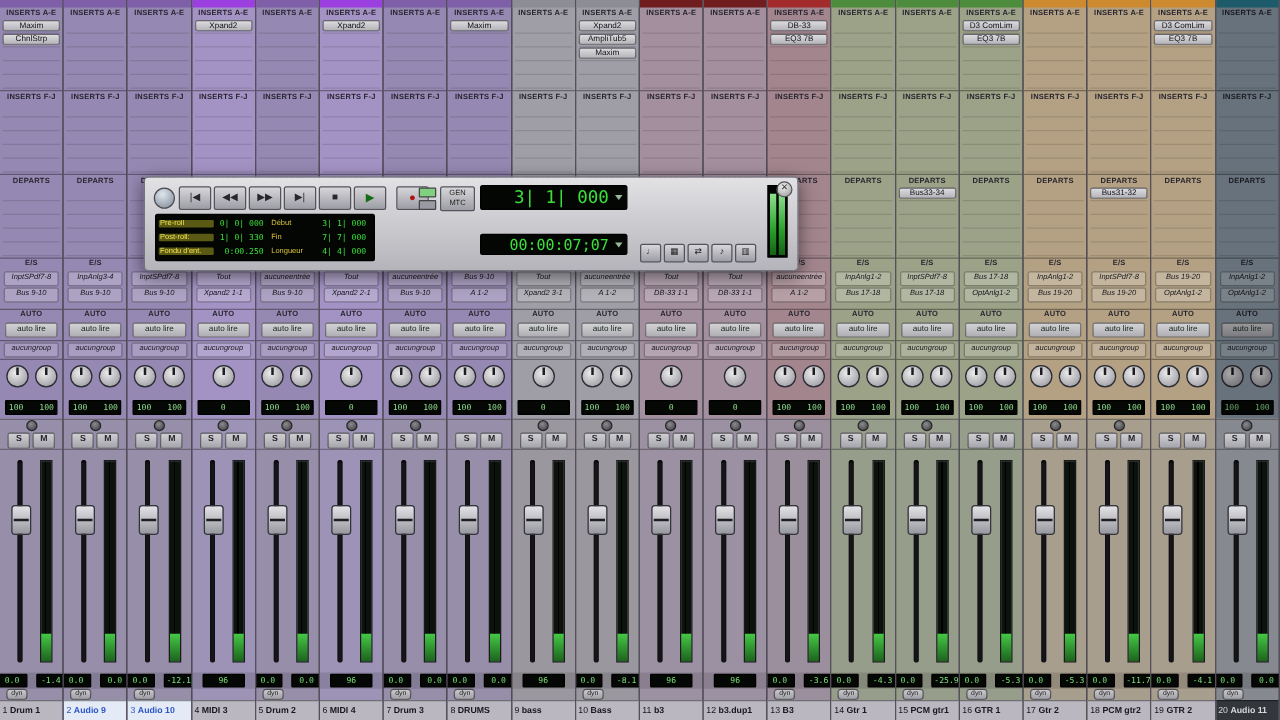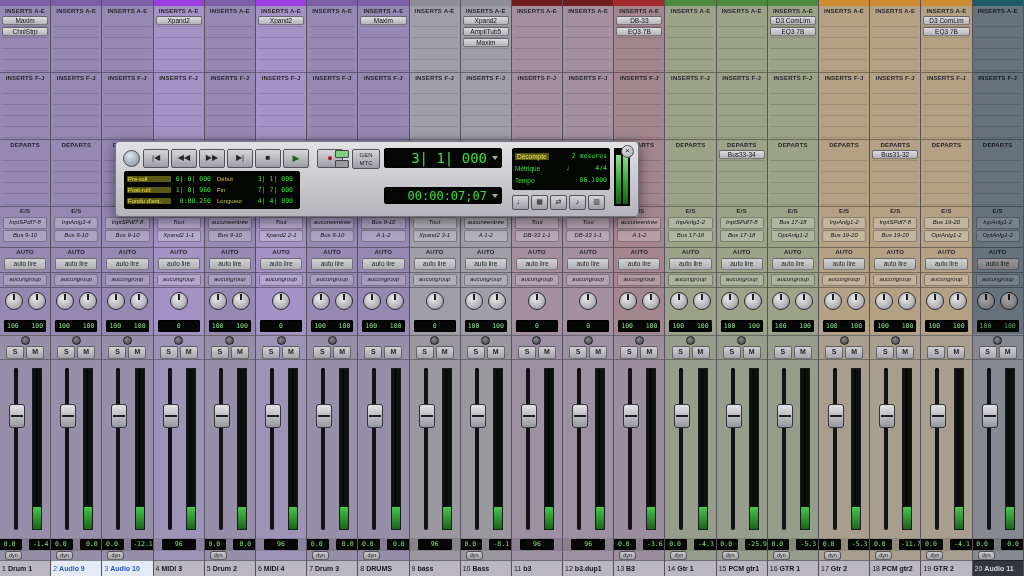--- a/index.html
+++ b/index.html
@@ -1551,44 +1551,29 @@
   </div>
   <div class="minilcd">
     <div class="m-row">
       <span class="m-lab hl">Pré-roll</span>
       <span class="m-val">0| 0| 000</span>
       <span class="m-lab2">Début</span>
       <span class="m-val">3| 1| 000</span>
     </div>
     <div class="m-row">
       <span class="m-lab hl">Post-roll:</span>
-      <span class="m-val">1| 0| 960</span>
+      <span class="m-val">1| 0| 330</span>
       <span class="m-lab2">Fin</span>
       <span class="m-val">7| 7| 000</span>
     </div>
     <div class="m-row">
       <span class="m-lab hl">Fondu d'ent.</span>
       <span class="m-val">0:00.250</span>
       <span class="m-lab2">Longueur</span>
       <span class="m-val">4| 4| 000</span>
-    </div>
-  </div>
-  <div class="rpanel">
-    <div class="r-row">
-      <span class="r-lab hl">Décompte</span>
-      <span class="r-val">2 mesures</span>
-    </div>
-    <div class="r-row">
-      <span class="r-lab">Métrique</span>
-      <span class="r-val">♩</span>
-      <span class="r-val">4/4</span>
-    </div>
-    <div class="r-row">
-      <span class="r-lab">Tempo</span>
-      <span class="r-val">86.1000</span>
     </div>
   </div>
   <div class="iconbtns">
       <div class="i-btn">♩</div>
       <div class="i-btn">▦</div>
       <div class="i-btn">⇄</div>
       <div class="i-btn">♪</div>
       <div class="i-btn">▥</div>
     </div>
   <div class="t-meter"></div>

